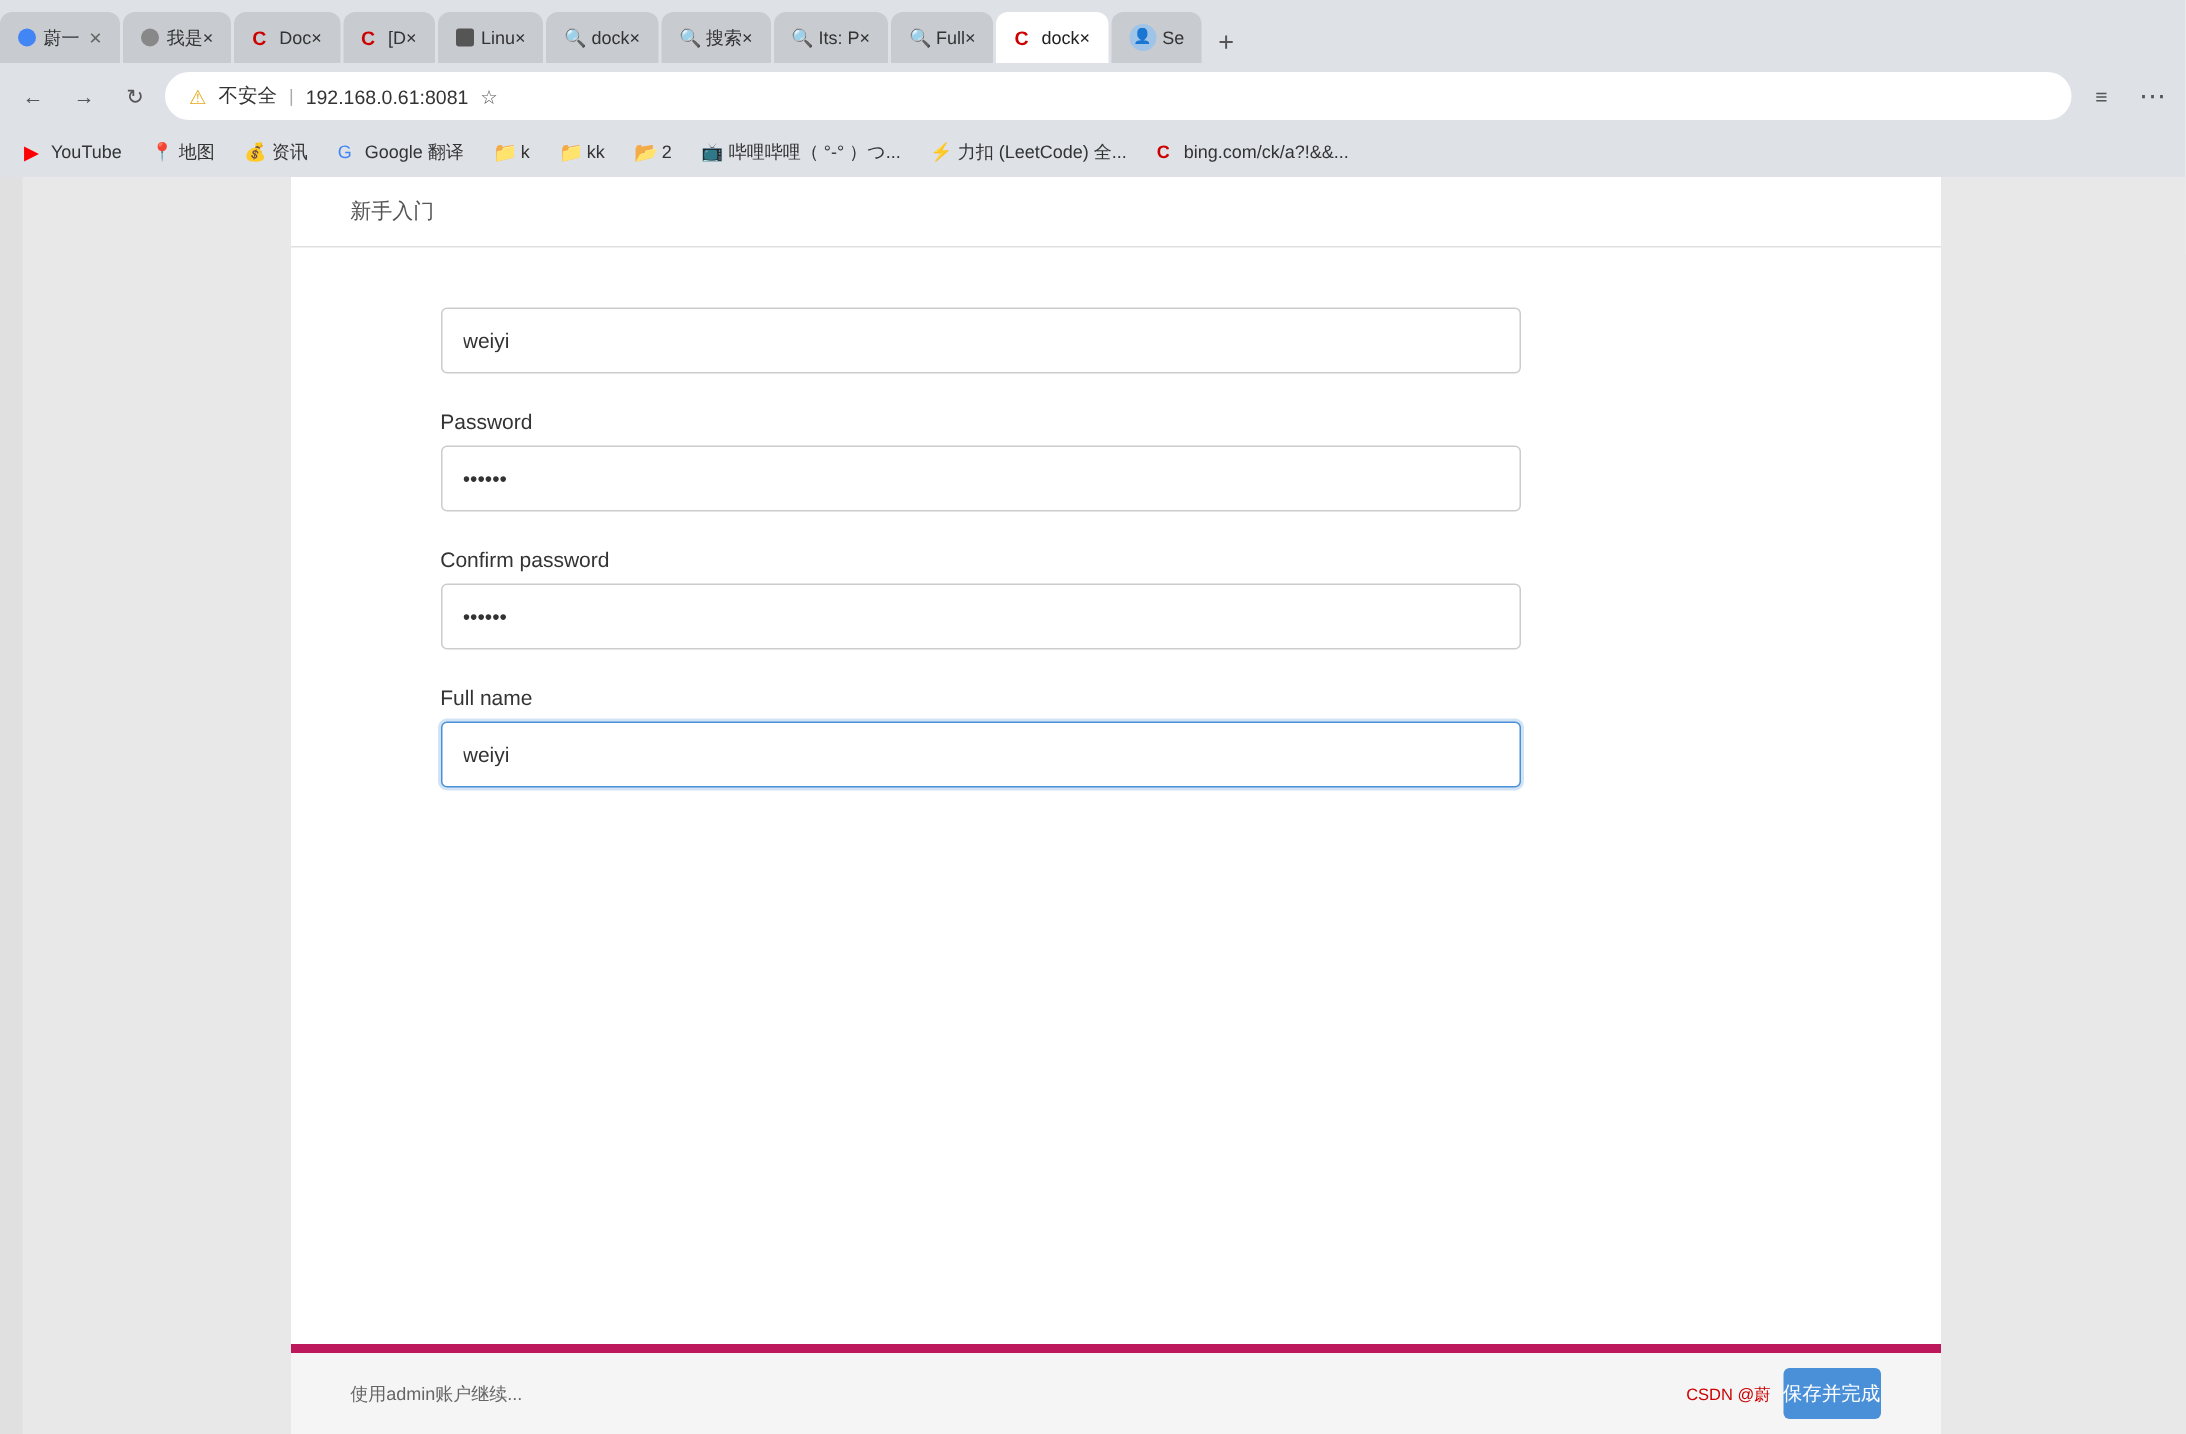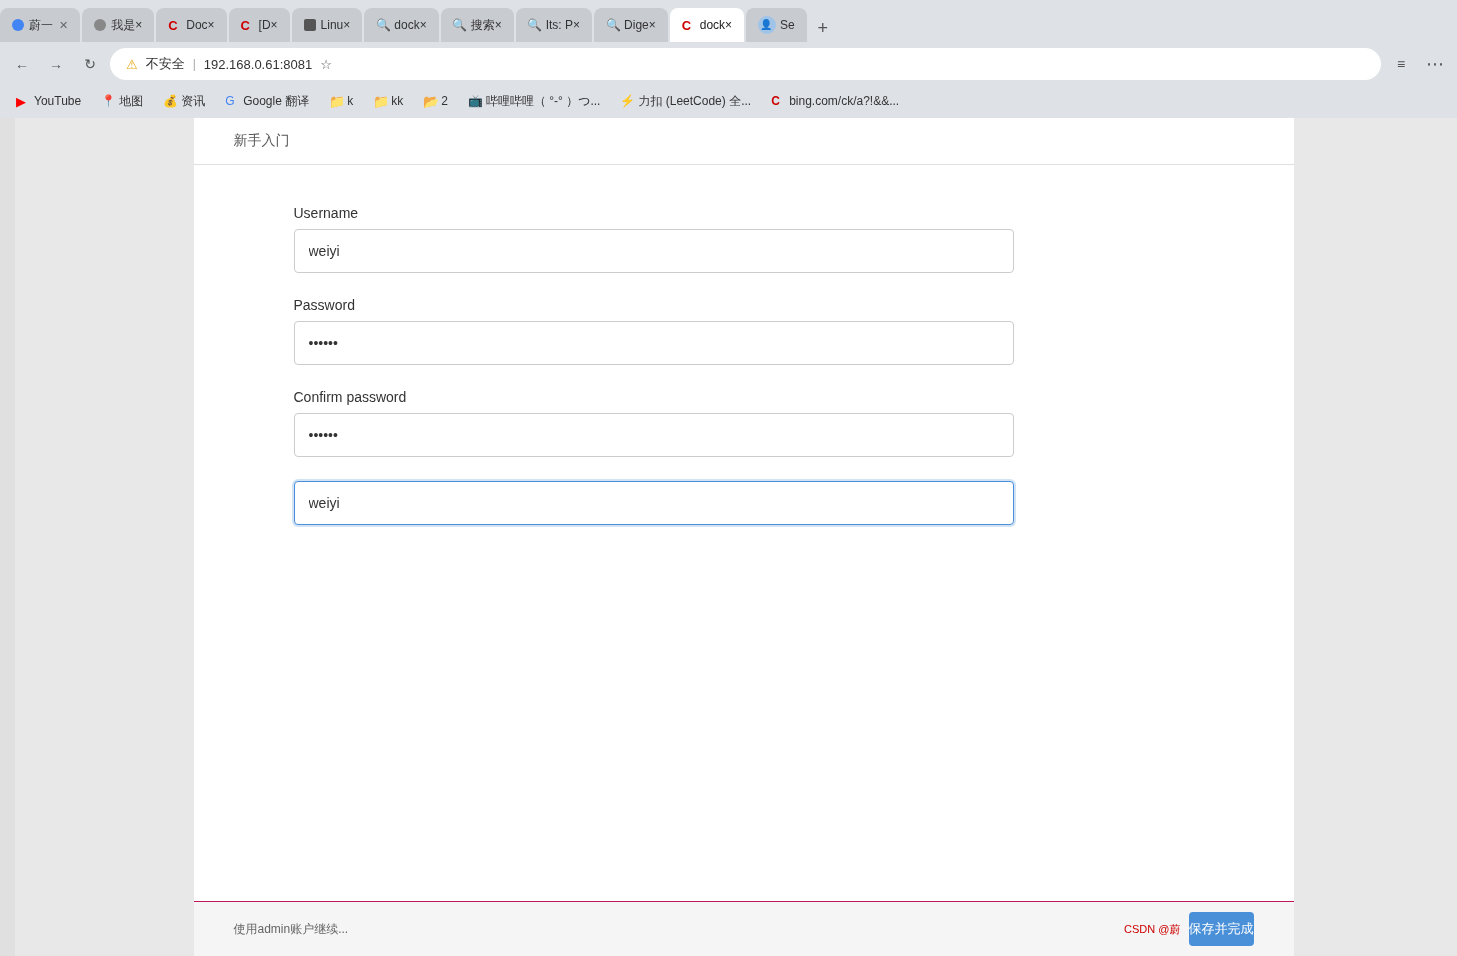--- a/index.html
+++ b/index.html
@@ -197,21 +197,21 @@
       box-shadow: 0 0 0 2px rgba(74,144,217,0.25);
     }
 
     
     .bottom-bar {
       position: absolute;
       bottom: 0;
       left: 0;
       right: 0;
       background: #f5f5f5;
-      border-top: 1px solid #be185d;
+      border-top: 6px solid #be185d;
       padding: 10px 40px;
       display: flex;
       justify-content: space-between;
       align-items: center;
       font-size: 12px;
       color: #666;
     }
     .save-btn {
       background: #4a90d9;
       color: #fff;
@@ -265,21 +265,21 @@
       <span>搜索×</span>
     </div>
 
     <div class="tab">
       <span class="tab-favicon" style="color:#34a853;font-size:12px;margin-right:4px;">🔍</span>
       <span>Its: P×</span>
     </div>
 
     <div class="tab">
       <span class="tab-favicon" style="color:#34a853;font-size:12px;margin-right:4px;">🔍</span>
-      <span>Dige×</span>
+      <span>Full×</span>
     </div>
 
     <div class="tab active">
       <span class="tab-favicon" style="color:#c00;font-weight:bold;font-size:13px;margin-right:4px;">C</span>
       <span>dock×</span>
     </div>
 
     <div class="tab">
       <span class="tab-favicon" style="width:18px;height:18px;border-radius:50%;background:#a0c4e8;display:inline-block;margin-right:4px;overflow:hidden;font-size:10px;text-align:center;line-height:18px;color:#555;">👤</span>
       <span>Se</span>
@@ -363,35 +363,35 @@
 <div class="page-area">
   <div class="page-content">
 
     <div class="breadcrumb-bar">
       <span>新手入门</span>
     </div>
 
     <div class="form-container">
 
       <div class="form-group">
-        <label class="form-label">Username</label>
         <input class="form-input" type="text" value="weiyi" style="">
       </div>
 
       <div class="form-group">
         <label class="form-label">Password</label>
         <input class="form-input" type="password" value="123456" style="">
       </div>
 
       <div class="form-group">
         <label class="form-label">Confirm password</label>
         <input class="form-input" type="password" value="123456" style="">
       </div>
 
       <div class="form-group">
+        <label class="form-label">Full name</label>
         <input class="form-input active-field" type="text" value="weiyi" style="">
       </div>
     </div>
 
     <div class="bottom-bar">
       <span style="color:#666;font-size:12px;">使用admin账户继续...</span>
       <div style="display:flex;align-items:center;gap:8px;">
         <span style="color:#c00;font-size:11px;">CSDN @蔚</span>
         <button class="save-btn">保存并完成</button>
       </div>

